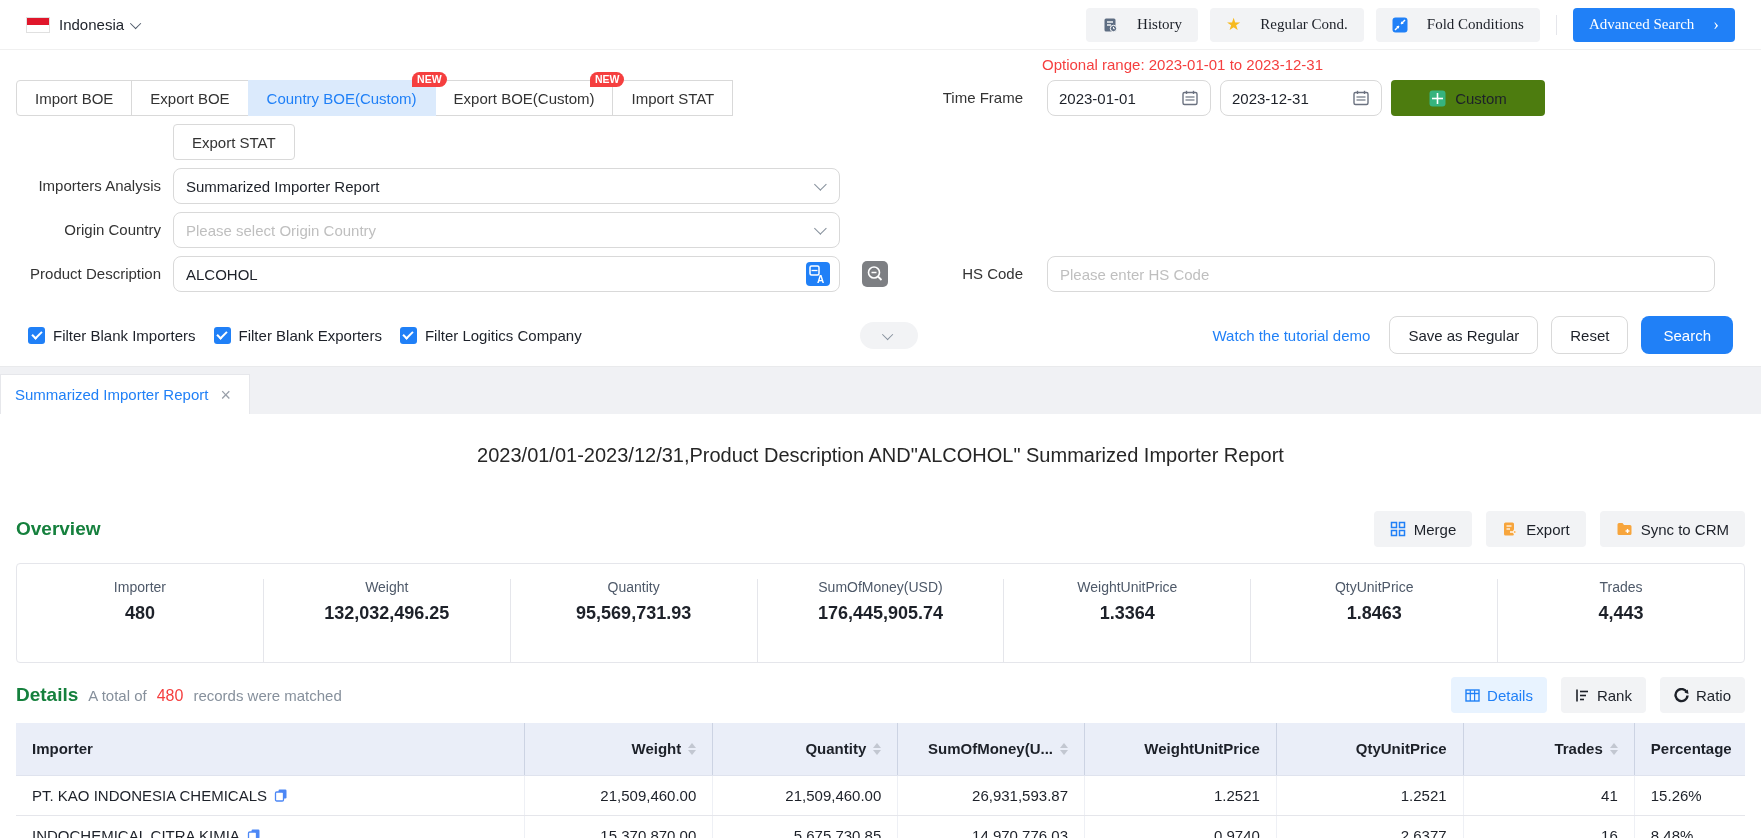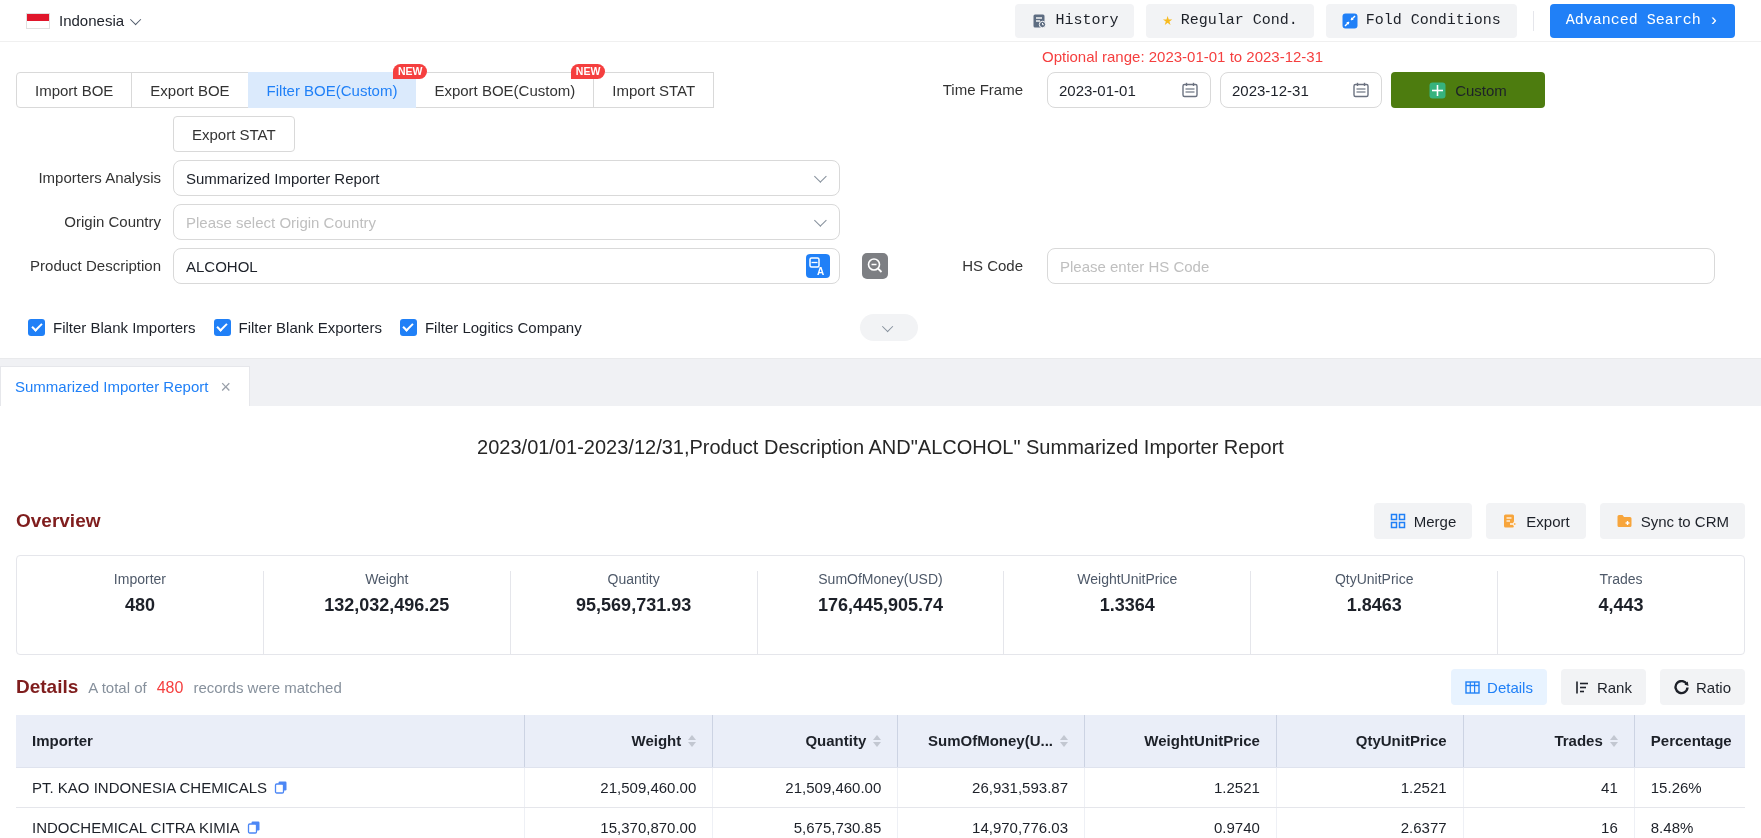--- a/index.html
+++ b/index.html
@@ -1,31 +1,31 @@
 <!DOCTYPE html>
 <html><head>
 <meta charset="utf-8">
 <style>
   * { margin:0; padding:0; box-sizing:border-box; }
   html,body { width:1761px; height:838px; overflow:hidden; background:#fff;
     font-family:"Liberation Sans", sans-serif; color:#1d2129; }
 
   
-  .topbar { height:42px; display:flex; align-items:center; justify-content:space-between;
+  .topbar { height:50px; display:flex; align-items:center; justify-content:space-between;
     padding:12px 26px; border-bottom:1px solid #f0f0f0; }
   .tb-left { display:flex; align-items:center; gap:9px; cursor:pointer; }
   .flag { width:24px; height:16px; border:1px solid #e0e0e0; display:inline-block; overflow:hidden; }
   .flag-top { display:block; width:100%; height:50%; background:#e0162b; }
   .country { font-size:15px; }
   .chev { width:8px; height:8px; border-left:1.6px solid #4e5969; border-bottom:1.6px solid #4e5969;
     transform:rotate(-45deg) translateY(-2px); display:inline-block; }
   .tb-right { display:flex; align-items:center; gap:12px; }
-  .tb-btn { display:flex; align-items:center; gap:8px; height:34px; padding:0 16px;
+  .tb-btn { display:flex; align-items:center; gap:19px; height:34px; padding:0 16px;
     background:#f2f3f5; border:none; border-radius:4px; font-size:15px; color:#1d2129;
-    font-family:Liberation Mono, monospace; cursor:pointer;justify-content:space-between; }
+    font-family:Liberation Serif, serif; cursor:pointer;justify-content:space-between; }
   .tb-btn.primary { background:#2080f7; color:#fff; }
   .tb-btn.primary .arrow { font-size:17px; line-height:1; }
   .tb-divider { width:1px; height:20px; background:#e5e6eb; margin:0 4px; }
   .star { color:#f7ba1e; font-size:17px; line-height:1; }
 
   
   .filter-panel { position:relative; padding-top:30px; height:316px; }
   .optional-range { position:absolute; left:1042px; top:6px; color:#f53f3f; font-size:15px; }
   .frow { position:relative; display:flex; margin-bottom:8px; min-height:36px; }
   .frow.industry, .frow.product, .frow.origin { margin-top:8px; }
@@ -92,21 +92,21 @@
   .tabstrip { height:48px; background:#f0f1f4; border-top:1px solid #e9eaec; display:flex; align-items:flex-end; }
   .tab { height:40px; background:#fff; border:1px solid #e6e7eb; border-bottom:none;
     display:flex; align-items:center; gap:12px; padding:0 18px 0 14px; cursor:pointer; min-width:244px; }
   .tab-title { color:#2080f7; font-size:15px; }
   .tab-close { color:#9aa0aa; font-size:18px; line-height:1; cursor:pointer; }
 
   
   .report { padding:0 16px; }
   .report-title { text-align:center; margin-top:30px; font-size:20px; font-weight:500; color:#262626; }
   .overview-row { display:flex; align-items:center; justify-content:space-between; margin-top:44px; }
-  .sec-heading { font-size:19px; font-weight:bold; color:#7f1d1d; }
+  .sec-heading { font-size:19px; font-weight:bold; color:#15803d; }
   .ov-actions { display:flex; gap:14px; }
   .ov-btn { height:36px; padding:0 16px; background:#f2f3f5; border:none; border-radius:4px;
     display:flex; align-items:center; gap:8px; font-size:15px; color:#1d2129; font-family:inherit; cursor:pointer; }
 
   .stats-bar { margin-top:16px; border:1px solid #e5e6eb; border-radius:4px; display:flex; height:100px; padding-top:15px; }
   .stat-cell { flex:1; text-align:center; }
   .stat-cell + .stat-cell { border-left:1px solid #e5e6eb; }
   .stat-label { font-size:14px; color:#4e5969; }
   .stat-value { font-size:18px; font-weight:bold; color:#1d2129; margin-top:8px; }
 
@@ -188,21 +188,21 @@
 
   <div class="frow">
     <div class="ds-group">
       <button class="ds-btn">
         <span>Import BOE</span>
       </button>
       <button class="ds-btn">
         <span>Export BOE</span>
       </button>
       <button class="ds-btn active">
-        <span>Filter BOE(Custom)</span>
+        <span>Country BOE(Custom)</span>
         <span class="new-badge">NEW</span>
       </button>
       <button class="ds-btn">
         <span>Export BOE(Custom)</span>
         <span class="new-badge">NEW</span>
       </button>
       <button class="ds-btn">
         <span>Import STAT</span>
       </button>
     </div>
@@ -293,20 +293,26 @@
       <span class="cb"></span>
       <span class="cb-label">Filter Blank Exporters</span>
     </label>
     <label class="cb-item">
       <span class="cb"></span>
       <span class="cb-label">Filter Logitics Company</span>
     </label>
     <button class="collapse-pill">
       <span class="chev"></span>
     </button>
+    <div class="cb-actions">
+      <a class="link">Watch the tutorial demo</a>
+      <button class="btn-plain">Save as Regular</button>
+      <button class="btn-plain">Reset</button>
+      <button class="btn-primary">Search</button>
+    </div>
   </div>
 </section>
 
 <div class="tabstrip">
   <div class="tab">
     <span class="tab-title">Summarized Importer Report</span>
     <span class="tab-close">×</span>
   </div>
 </div>
 

